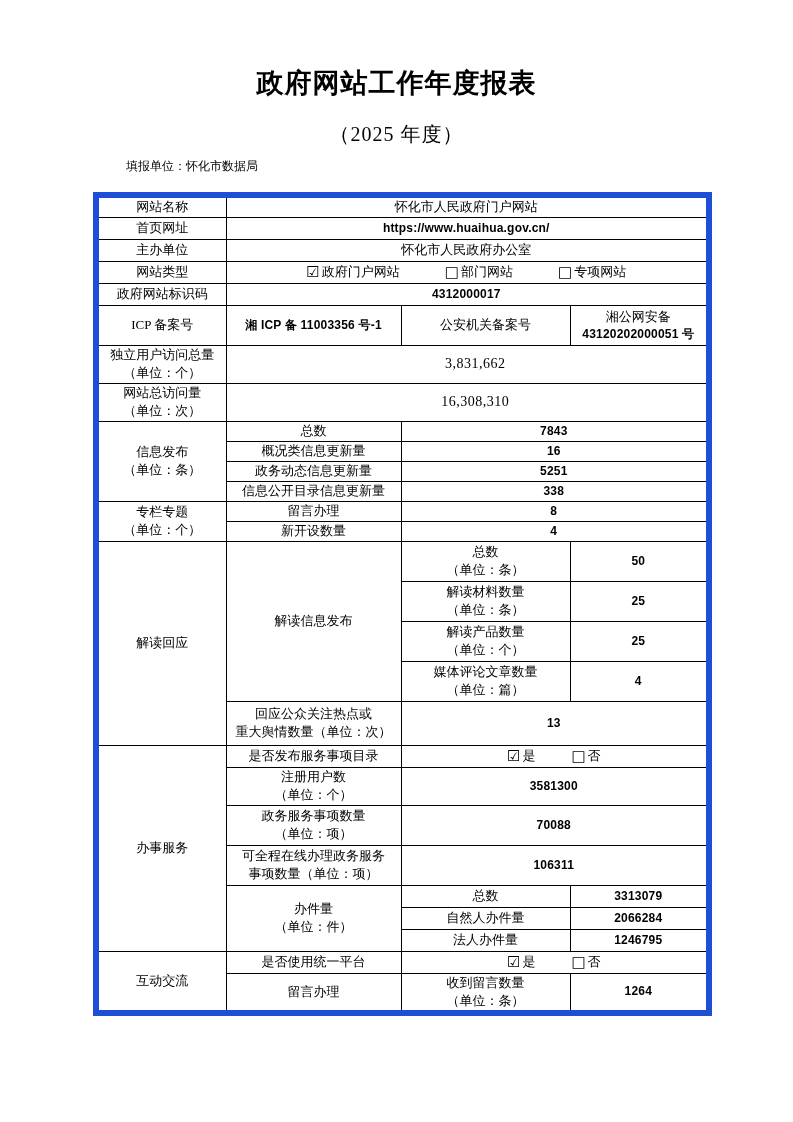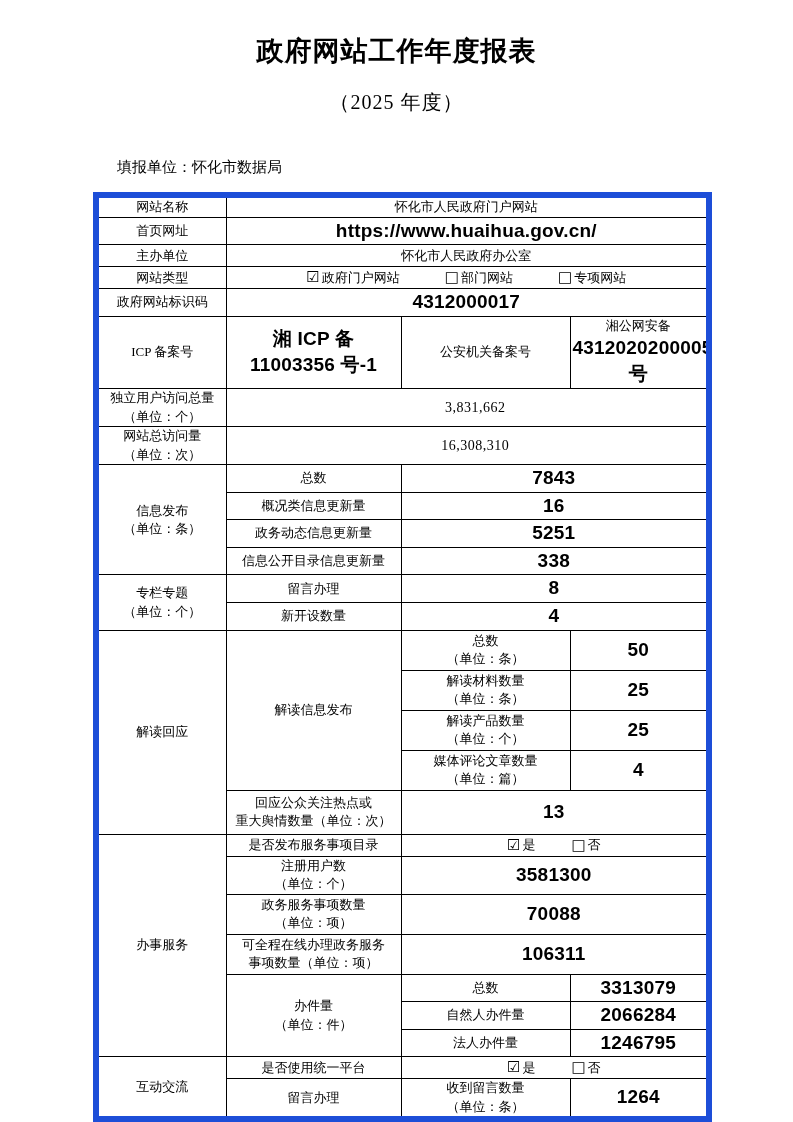--- a/index.html
+++ b/index.html
@@ -4,40 +4,40 @@
 <style>
   * { box-sizing: border-box; }
   html,body { margin:0; padding:0; }
   body {
     width:793px; height:1122px; background:#ffffff; color:#000;
     font-family:"Liberation Serif","DejaVu Serif",serif;
   }
   .page { position:relative; width:793px; height:1122px; background:#fff; overflow:hidden; }
 
   .title {
-    margin:0; padding-top:36px; text-align:center;
+    margin:0; padding-top:68px; text-align:center;
     font-family:"DejaVu Sans","Liberation Sans",sans-serif;
     font-size:27px; font-weight:700; letter-spacing:1px; line-height:1.1;
   }
   .subtitle { text-align:center; font-size:20px; margin-top:23px; letter-spacing:1px; }
-  .filer { position:absolute; left:117px; top:158px; font-size:15px; }
+  .filer { position:absolute; left:126px; top:158px; font-size:12px; }
 
   table.report {
     position:absolute; left:93px; top:192px;
     border-collapse:collapse; table-layout:fixed; width:613px;
     border:6px solid #1d4ed8;
   }
   td {
     border:1px solid #000; text-align:center; vertical-align:middle;
     font-size:13px; line-height:1.4; padding:0 2px; overflow:hidden;
   }
   .pre { white-space:pre-line; }
   .sans {
     font-family:"Liberation Sans","DejaVu Sans",sans-serif;
-    font-weight:700; font-size:19px; letter-spacing:0.2px;
+    font-weight:700; font-size:12px; letter-spacing:0.2px;
   }
   .serifnum { font-size:14px; letter-spacing:0.5px;padding-left:20px; }
 
   tr.r20 { height:20px; } tr.r22 { height:22px; }
   tr.r38 { height:38px; } tr.r40 { height:40px; } tr.r44 { height:44px; }
 
   .cbrow { display:flex; align-items:center; justify-content:center; }
   .cbrow.g3 { gap:45px; }
   .cbrow.g2 { gap:36px; }
   .cbitem { display:inline-flex; align-items:center; gap:2px; }

